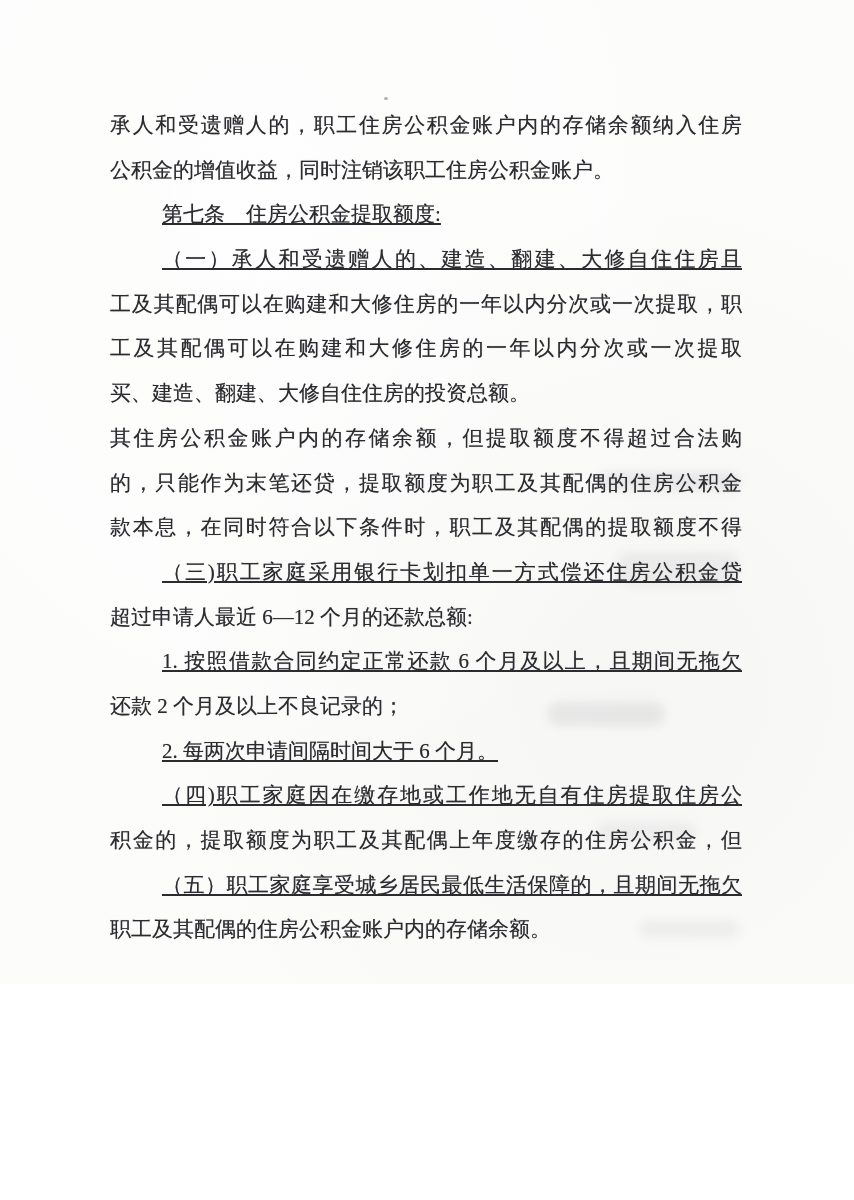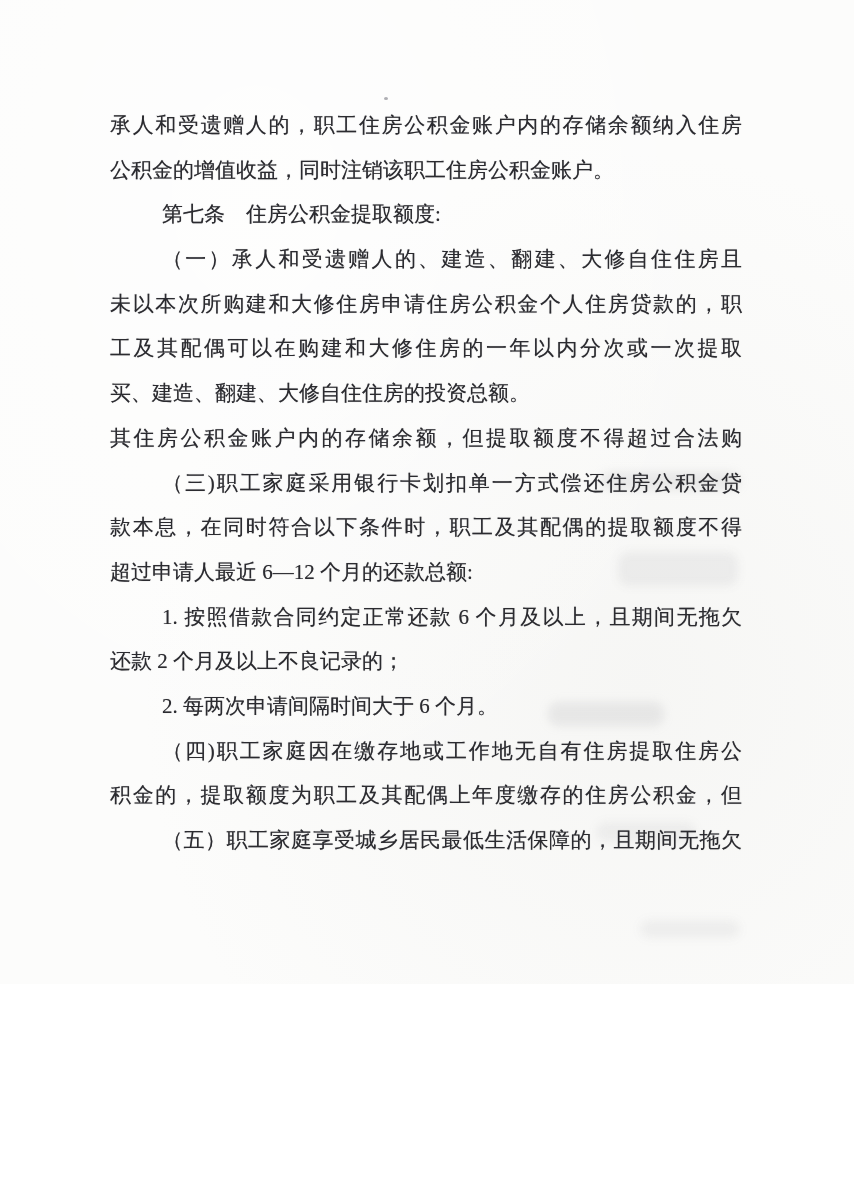--- a/index.html
+++ b/index.html
@@ -36,20 +36,21 @@
     white-space:normal;
     overflow:visible;
   }
   .line.j{
     text-align:justify;
     text-align-last:justify;
     -moz-text-align-last:justify;
   }
   .line.i{
     text-indent:52px;
+    text-decoration:underline;
   }
   .footer{
     position:absolute;
     left:110px;
     top:1082px;
     color:#3a3a40;
     font-size:20px;
     letter-spacing:2px;
     text-shadow:0 0 0.6px rgba(43,43,48,0.5);
   }
@@ -84,29 +85,31 @@
   <div class="artifact a3"></div>
   <div class="artifact a4"></div>
   <div class="artifact a5"></div>
   <div class="speck"></div>
 
   <div class="content">
       <div class="line j">承人和受遗赠人的，职工住房公积金账户内的存储余额纳入住房</div>
       <div class="line">公积金的增值收益，同时注销该职工住房公积金账户。</div>
       <div class="line i">第七条　住房公积金提取额度:</div>
       <div class="line j i">（一）承人和受遗赠人的、建造、翻建、大修自住住房且</div>
-      <div class="line j">未以本次所购建和大修住房申请住房公积金个人住房贷款的，职</div>
+      <div class="line j">工及其配偶可以在购建和大修住房的一年以内分次或一次提取，职</div>
       <div class="line j">工及其配偶可以在购建和大修住房的一年以内分次或一次提取</div>
       <div class="line">买、建造、翻建、大修自住住房的投资总额。</div>
       <div class="line j">其住房公积金账户内的存储余额，但提取额度不得超过合法购</div>
+      <div class="line j">的，只能作为末笔还贷，提取额度为职工及其配偶的住房公积金</div>
+      <div class="line j">款本息，在同时符合以下条件时，职工及其配偶的提取额度不得</div>
       <div class="line j i">（三)职工家庭采用银行卡划扣单一方式偿还住房公积金贷</div>
-      <div class="line j">款本息，在同时符合以下条件时，职工及其配偶的提取额度不得</div>
       <div class="line">超过申请人最近 6—12 个月的还款总额:</div>
       <div class="line j i">1. 按照借款合同约定正常还款 6 个月及以上，且期间无拖欠</div>
       <div class="line">还款 2 个月及以上不良记录的；</div>
       <div class="line i">2. 每两次申请间隔时间大于 6 个月。</div>
       <div class="line j i">（四)职工家庭因在缴存地或工作地无自有住房提取住房公</div>
       <div class="line j">积金的，提取额度为职工及其配偶上年度缴存的住房公积金，但</div>
       <div class="line j i">（五）职工家庭享受城乡居民最低生活保障的，且期间无拖欠</div>
+      <div class="line">职工及其配偶的住房公积金账户内的存储余额。</div>
     </div>
 
   <div class="footer">— 4 —</div>
 </div>
 
 </body></html>

